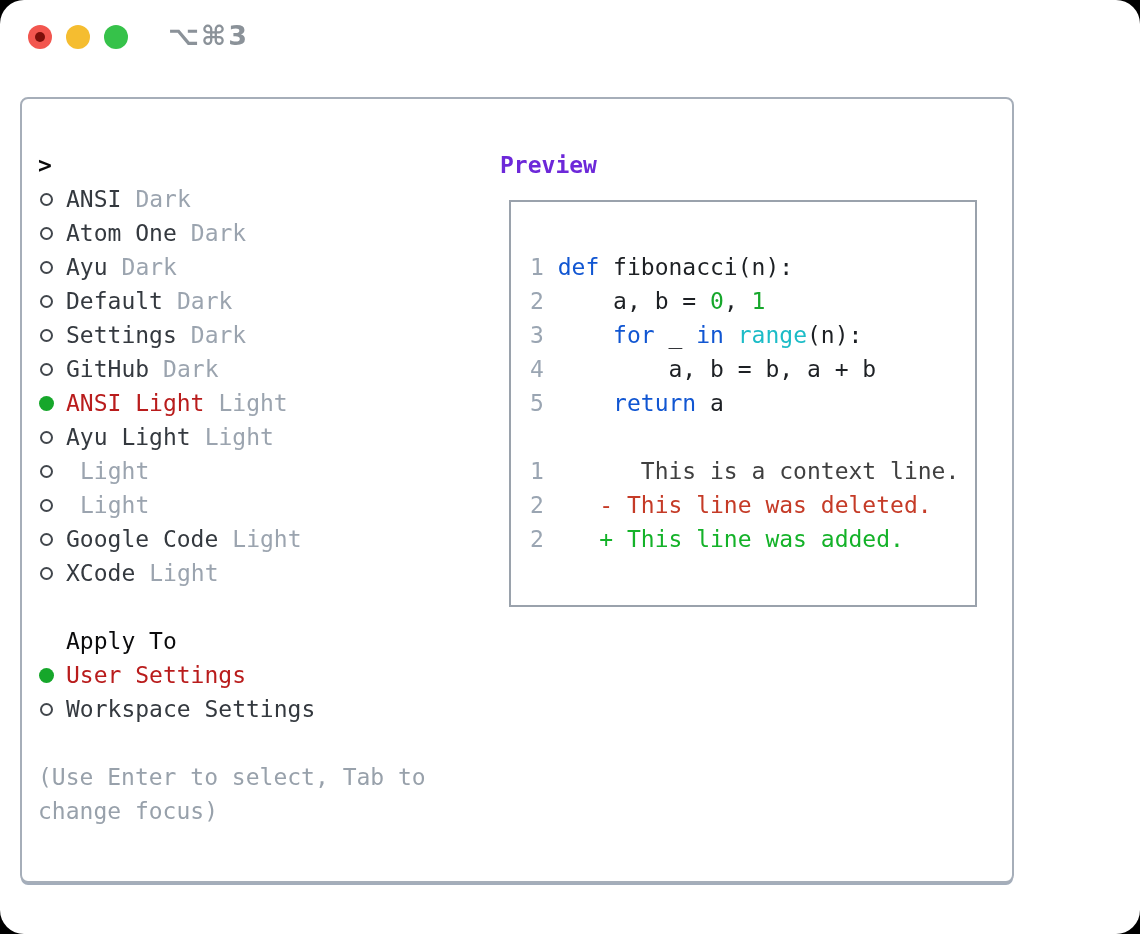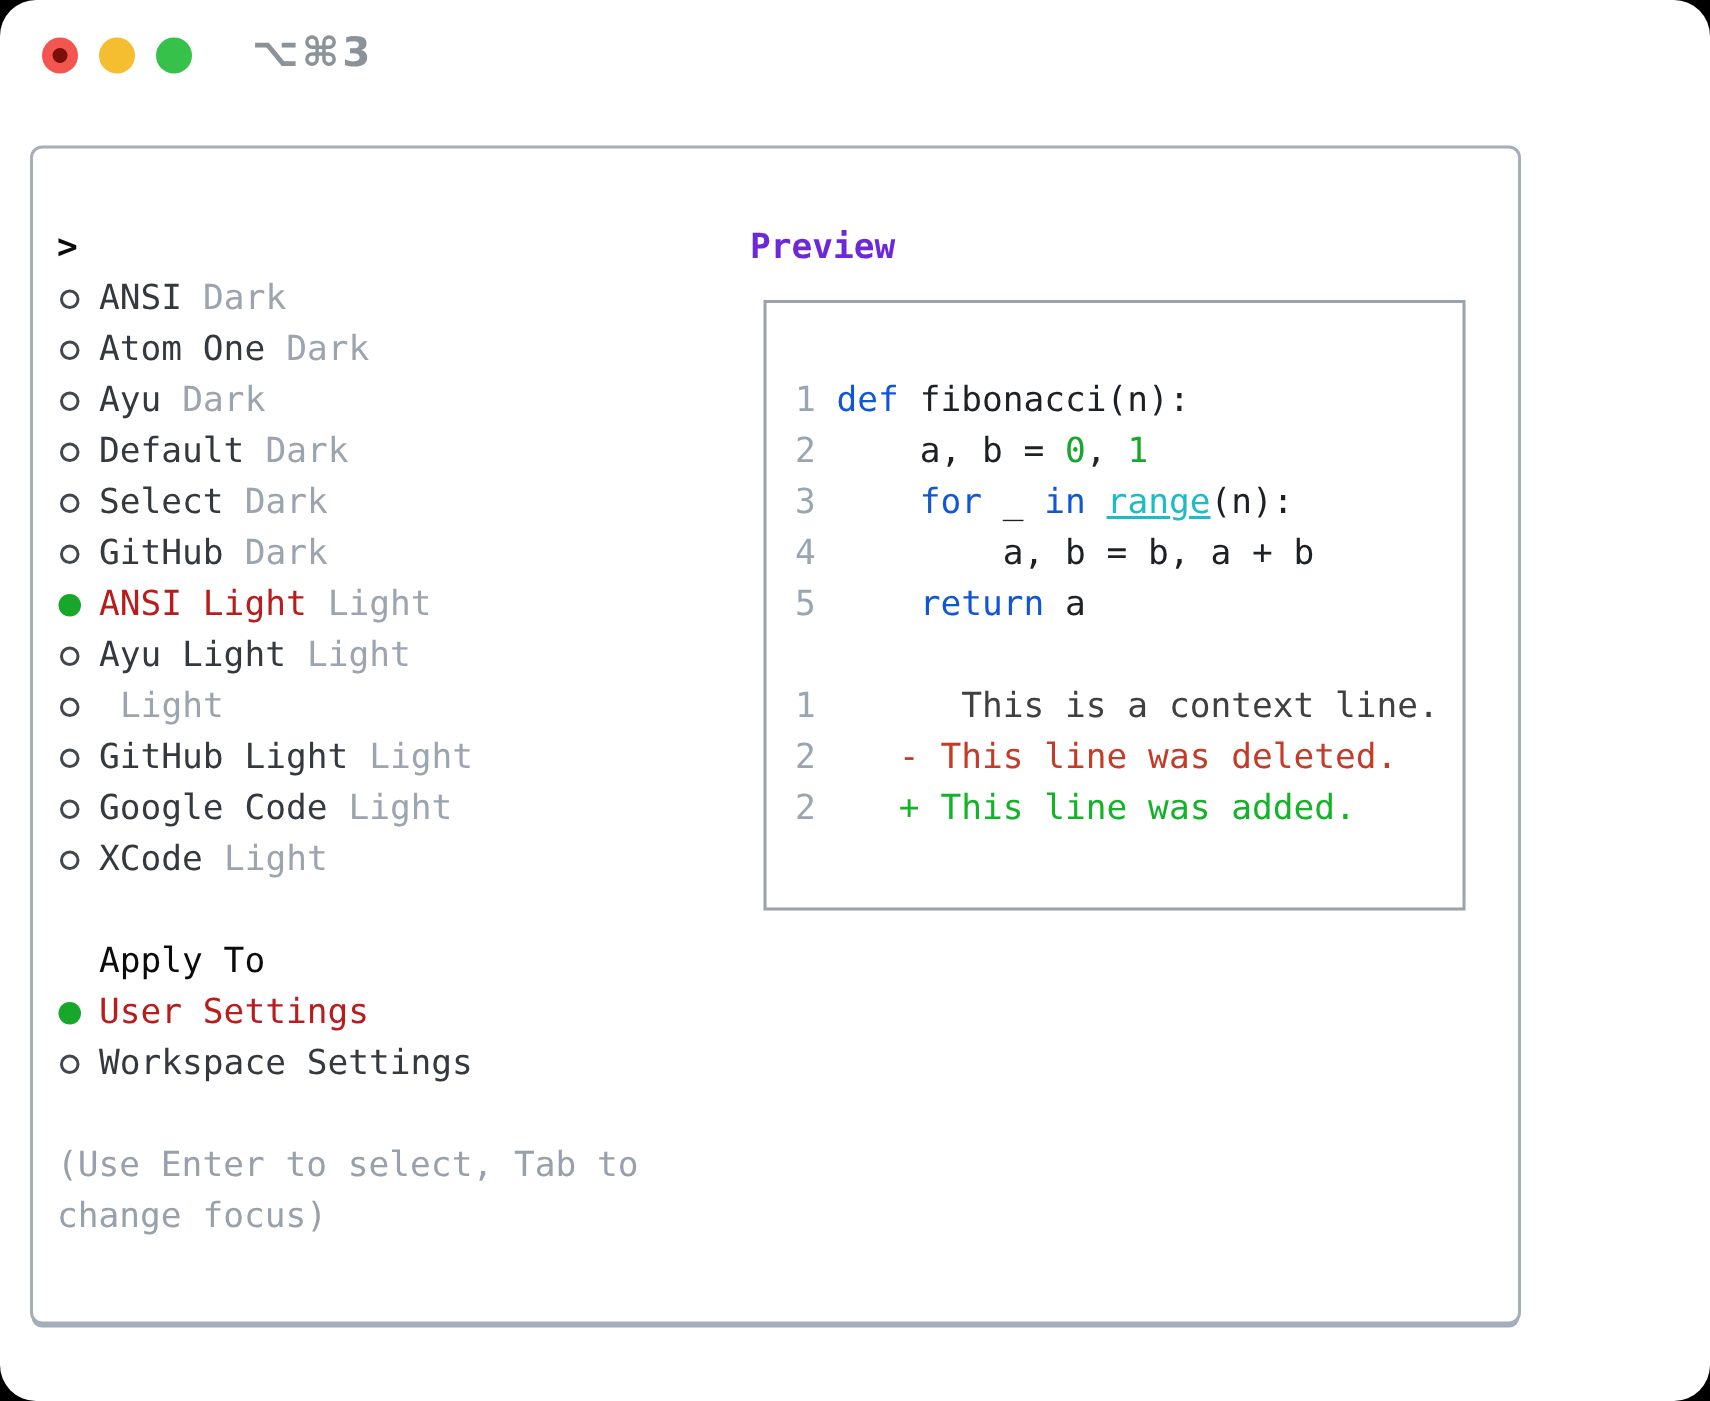--- a/index.html
+++ b/index.html
@@ -42,21 +42,21 @@
   .preview-box{
     position:absolute;left:487px;top:101px;width:468px;height:407px;
     border:2px solid #9aa2ac;background:#fff;box-sizing:border-box;overflow:hidden;
   }
   .preview-pre{margin:0;padding:48px 0 0 19px;}
   .pline{height:34px;line-height:34px;white-space:pre;}
   .tok-ln{color:#9aa5b2;}
   .tok-pl{color:#1d2024;}
   .tok-kw{color:#1156d2;}
   .tok-num{color:#16a72b;}
-  .tok-bi{color:#1cbcc7;text-decoration:underline;}
+  .tok-bi{color:#1cbcc7;}
   .tok-ctx{color:#404040;}
   .tok-del{color:#c53b27;}
   .tok-add{color:#14b229;}
 </style>
 </head>
 <body>
 
 <div class="window">
 
   <div class="titlebar">
@@ -73,26 +73,26 @@
     <div class="left-col">
       <div class="row">
         <span class="marker caret">&gt;</span>
       </div>
 
       <div id="theme-list">
           <div class="row"><span class="marker"><span class="radio"></span></span><span class="name">ANSI</span><span class="tag">Dark</span></div>
           <div class="row"><span class="marker"><span class="radio"></span></span><span class="name">Atom One</span><span class="tag">Dark</span></div>
           <div class="row"><span class="marker"><span class="radio"></span></span><span class="name">Ayu</span><span class="tag">Dark</span></div>
           <div class="row"><span class="marker"><span class="radio"></span></span><span class="name">Default</span><span class="tag">Dark</span></div>
-          <div class="row"><span class="marker"><span class="radio"></span></span><span class="name">Select</span><span class="tag">Dark</span></div>
+          <div class="row"><span class="marker"><span class="radio"></span></span><span class="name">Settings</span><span class="tag">Dark</span></div>
           <div class="row"><span class="marker"><span class="radio"></span></span><span class="name">GitHub</span><span class="tag">Dark</span></div>
           <div class="row"><span class="marker"><span class="radio sel"></span></span><span class="name sel-text">ANSI Light</span><span class="tag">Light</span></div>
           <div class="row"><span class="marker"><span class="radio"></span></span><span class="name">Ayu Light</span><span class="tag">Light</span></div>
           <div class="row"><span class="marker"><span class="radio"></span></span><span class="tag">Light</span></div>
-          <div class="row"><span class="marker"><span class="radio"></span></span><span class="name">GitHub Light</span><span class="tag">Light</span></div>
+          <div class="row"><span class="marker"><span class="radio"></span></span><span class="tag">Light</span></div>
           <div class="row"><span class="marker"><span class="radio"></span></span><span class="name">Google Code</span><span class="tag">Light</span></div>
           <div class="row"><span class="marker"><span class="radio"></span></span><span class="name">XCode</span><span class="tag">Light</span></div>
         </div>
 
       <div class="spacer"></div>
 
       <div class="row">
         <span class="marker"></span>
         <span class="apply-hdr">Apply To</span>
       </div>

